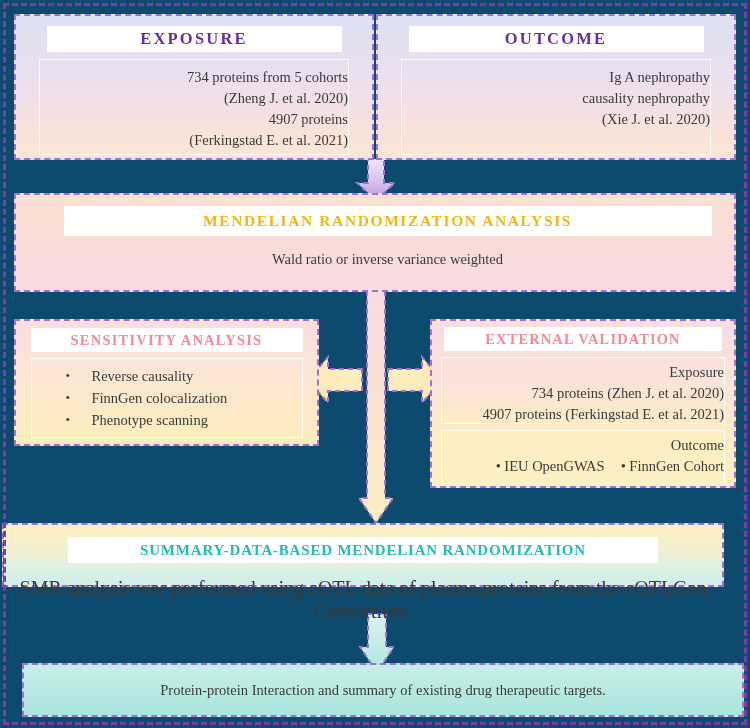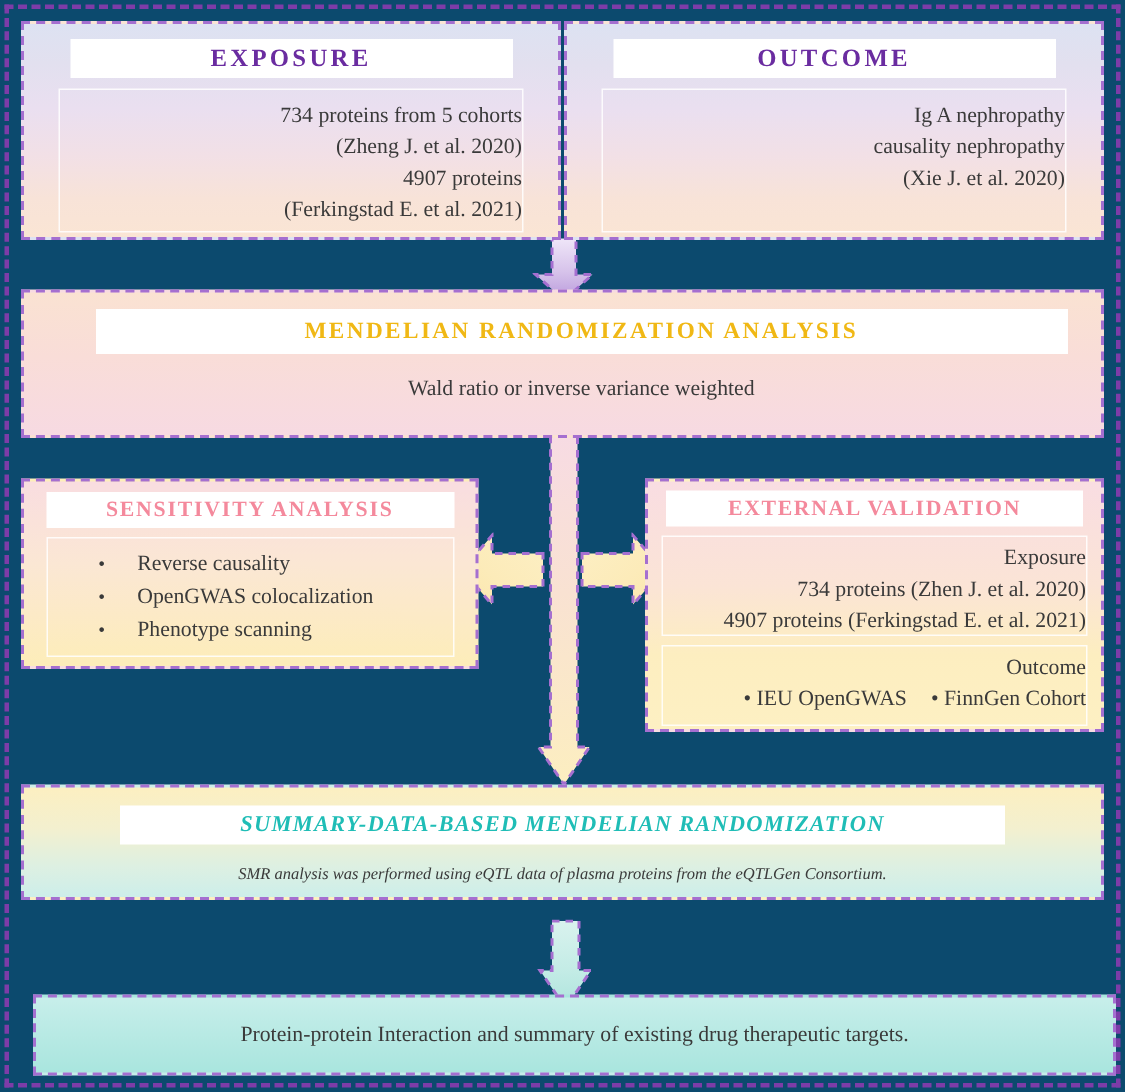--- a/index.html
+++ b/index.html
@@ -194,39 +194,38 @@
   #box-external .bullets .b:before {
     content: "\2022\00a0";
   }
   #box-external .bullets .gap {
     display: inline-block;
     width: 16px;
   }
 
   
   #box-smr {
-    left: 14px; top: 523px; width: 722px; height: 77px;
+    left: 2px; top: 523px; width: 722px; height: 64px;
     background: linear-gradient(to bottom, #fcefc1 0%, #f3f0cf 38%, #ddf0e2 72%, #cdeeea 100%);
-    font-style: italic;
   }
   #box-smr .strip {
     margin: 12px auto 0;
     width: 590px;
     height: 26px;
     line-height: 26px;
   }
   #box-smr .strip-title {
     font-size: 15px;
     letter-spacing: 0.8px;
     color: #1fbdb6;
   }
   #box-smr .subline {
     margin-top: 14px;
     text-align: center;
-    font-size: 11px;
+    font-size: 20px;
     color: #3a3a3a;
   }
 
   
   #box-ppi {
     left: 22px; top: 663px; width: 722px; height: 54px;
     background: linear-gradient(to bottom, #c7eeea 0%, #b6e9e3 55%, #a9e5de 100%);
   }
   #box-ppi .subline {
     margin-top: 17px;
@@ -309,21 +308,21 @@
     </svg>
   </div>
 
   <div class="stage" id="box-sensitivity">
     <div class="strip">
       <span class="strip-title">SENSITIVITY ANALYSIS</span>
     </div>
     <div class="panel">
       <ul>
         <li>Reverse causality</li>
-        <li>OpenGWAS colocalization</li>
+        <li>FinnGen colocalization</li>
         <li>Phenotype scanning</li>
       </ul>
     </div>
   </div>
 
   <div class="arrow" style="left:306px; top:355px; z-index:6;">
     <svg width="58" height="50" viewBox="0 0 58 50">
       <defs>
         <linearGradient id="gradLeftCream" x1="1" y1="0" x2="0" y2="1">
           <stop offset="0%" stop-color="#fdefc4"></stop>

